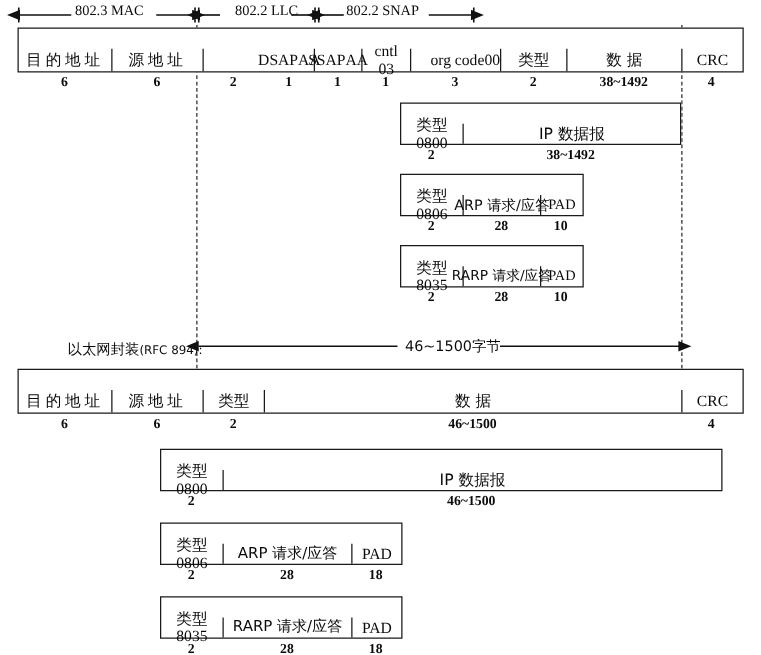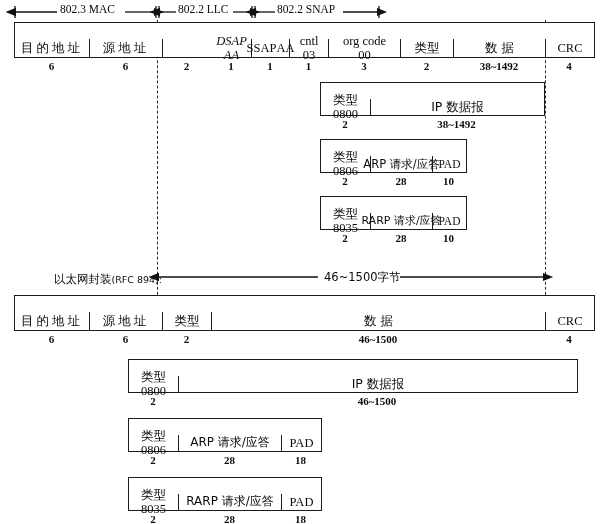--- a/index.html
+++ b/index.html
@@ -38,46 +38,46 @@
   .captionline .rfc{font-size:9.5px;}
 
   svg.ov{position:absolute;left:0;top:0;width:609px;height:524px;pointer-events:none;}
 </style>
 </head>
 <body>
 
 <div id="diagram">
 
   <div class="brlabel" style="left:60px;top:3px;">802.3 MAC</div>
-  <div class="brlabel" style="left:178px;top:3px;">802.2 LLC</div>
+  <div class="brlabel" style="left:188px;top:3px;">802.2 LLC</div>
   <div class="brlabel" style="left:277px;top:3px;">802.2 SNAP</div>
 
   <div class="vdash" style="left:157px;top:20px;height:290px;"></div>
   <div class="vdash" style="left:545px;top:20px;height:290px;"></div>
 
   <div class="frame" style="left:14px;top:22px;width:581px;height:36px;">
     <div class="cell div" style="left:0px;width:75px;">
       <span class="cjk spaced">目的地址</span>
     </div>
     <div class="cell div" style="left:75px;width:73px;">
       <span class="cjk spaced">源地址</span>
     </div>
-    <div class="cell div" style="left:197px;width:40px;flex-direction:column;font-style:italic;">
+    <div class="cell div" style="left:197px;width:40px;flex-direction:row;">
       <span class="l1">DSAP</span>
       <span class="l2">AA</span>
     </div>
     <div class="cell div" style="left:237px;width:38px;flex-direction:row;">
       <span class="l1">SSAP</span>
       <span class="l2">AA</span>
     </div>
     <div class="cell div" style="left:275px;width:39px;flex-direction:column;">
       <span class="l1">cntl</span>
       <span class="l2">03</span>
     </div>
-    <div class="cell div" style="left:314px;width:72px;flex-direction:column;">
+    <div class="cell div" style="left:314px;width:72px;flex-direction:row;justify-content:flex-end;">
       <span class="l1">org code</span>
       <span class="l2">00</span>
     </div>
     <div class="cell div" style="left:386px;width:53px;">
       <span class="cjk">类型</span>
     </div>
     <div class="cell div" style="left:439px;width:92px;">
       <span class="cjk">数 据</span>
     </div>
     <div class="cell" style="left:531px;width:48px;">

